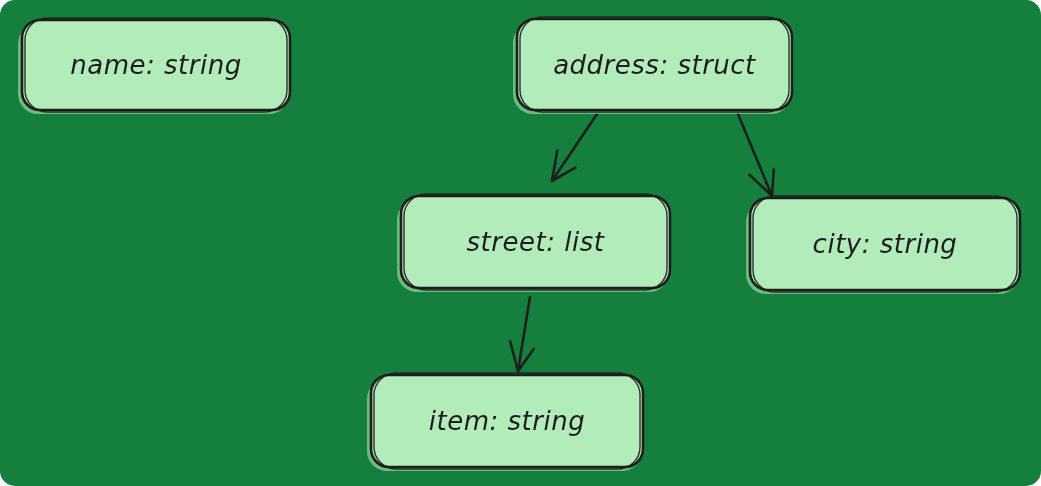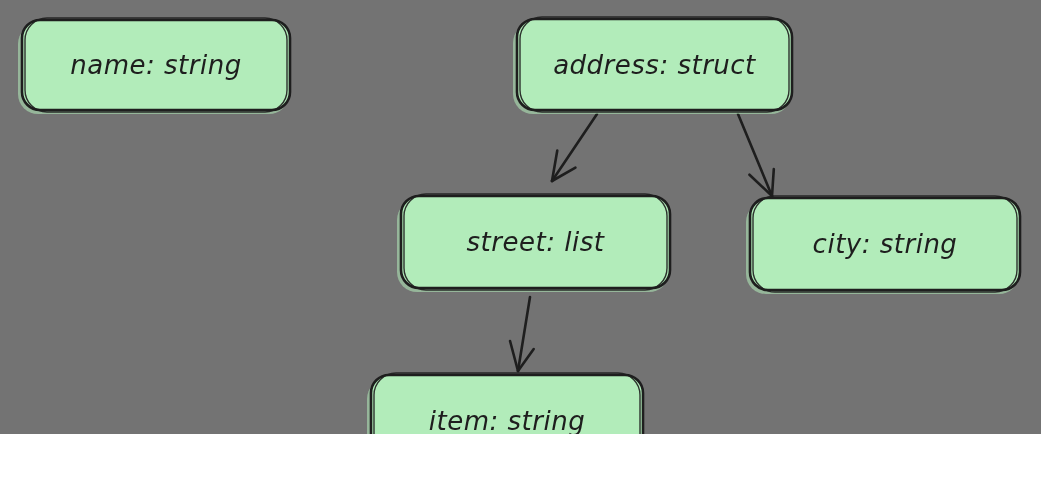--- a/index.html
+++ b/index.html
@@ -3,23 +3,24 @@
 <meta charset="utf-8">
 <style>
   html, body {
     margin: 0;
     padding: 0;
     background: #ffffff;
   }
   .canvas-wrap {
     position: relative;
     width: 1041px;
-    height: 434px;
-    background: #737373;
+    height: 486px;
+    background: #15803d;
     overflow: hidden;
+    border-radius: 15px;
   }
   svg text.node-label {
     font-family: "DejaVu Sans", sans-serif;
     font-size: 26px;
     font-style: italic;
     fill: #1e1e1e;
     letter-spacing: 0.5px;
   }
 </style>
 </head>

